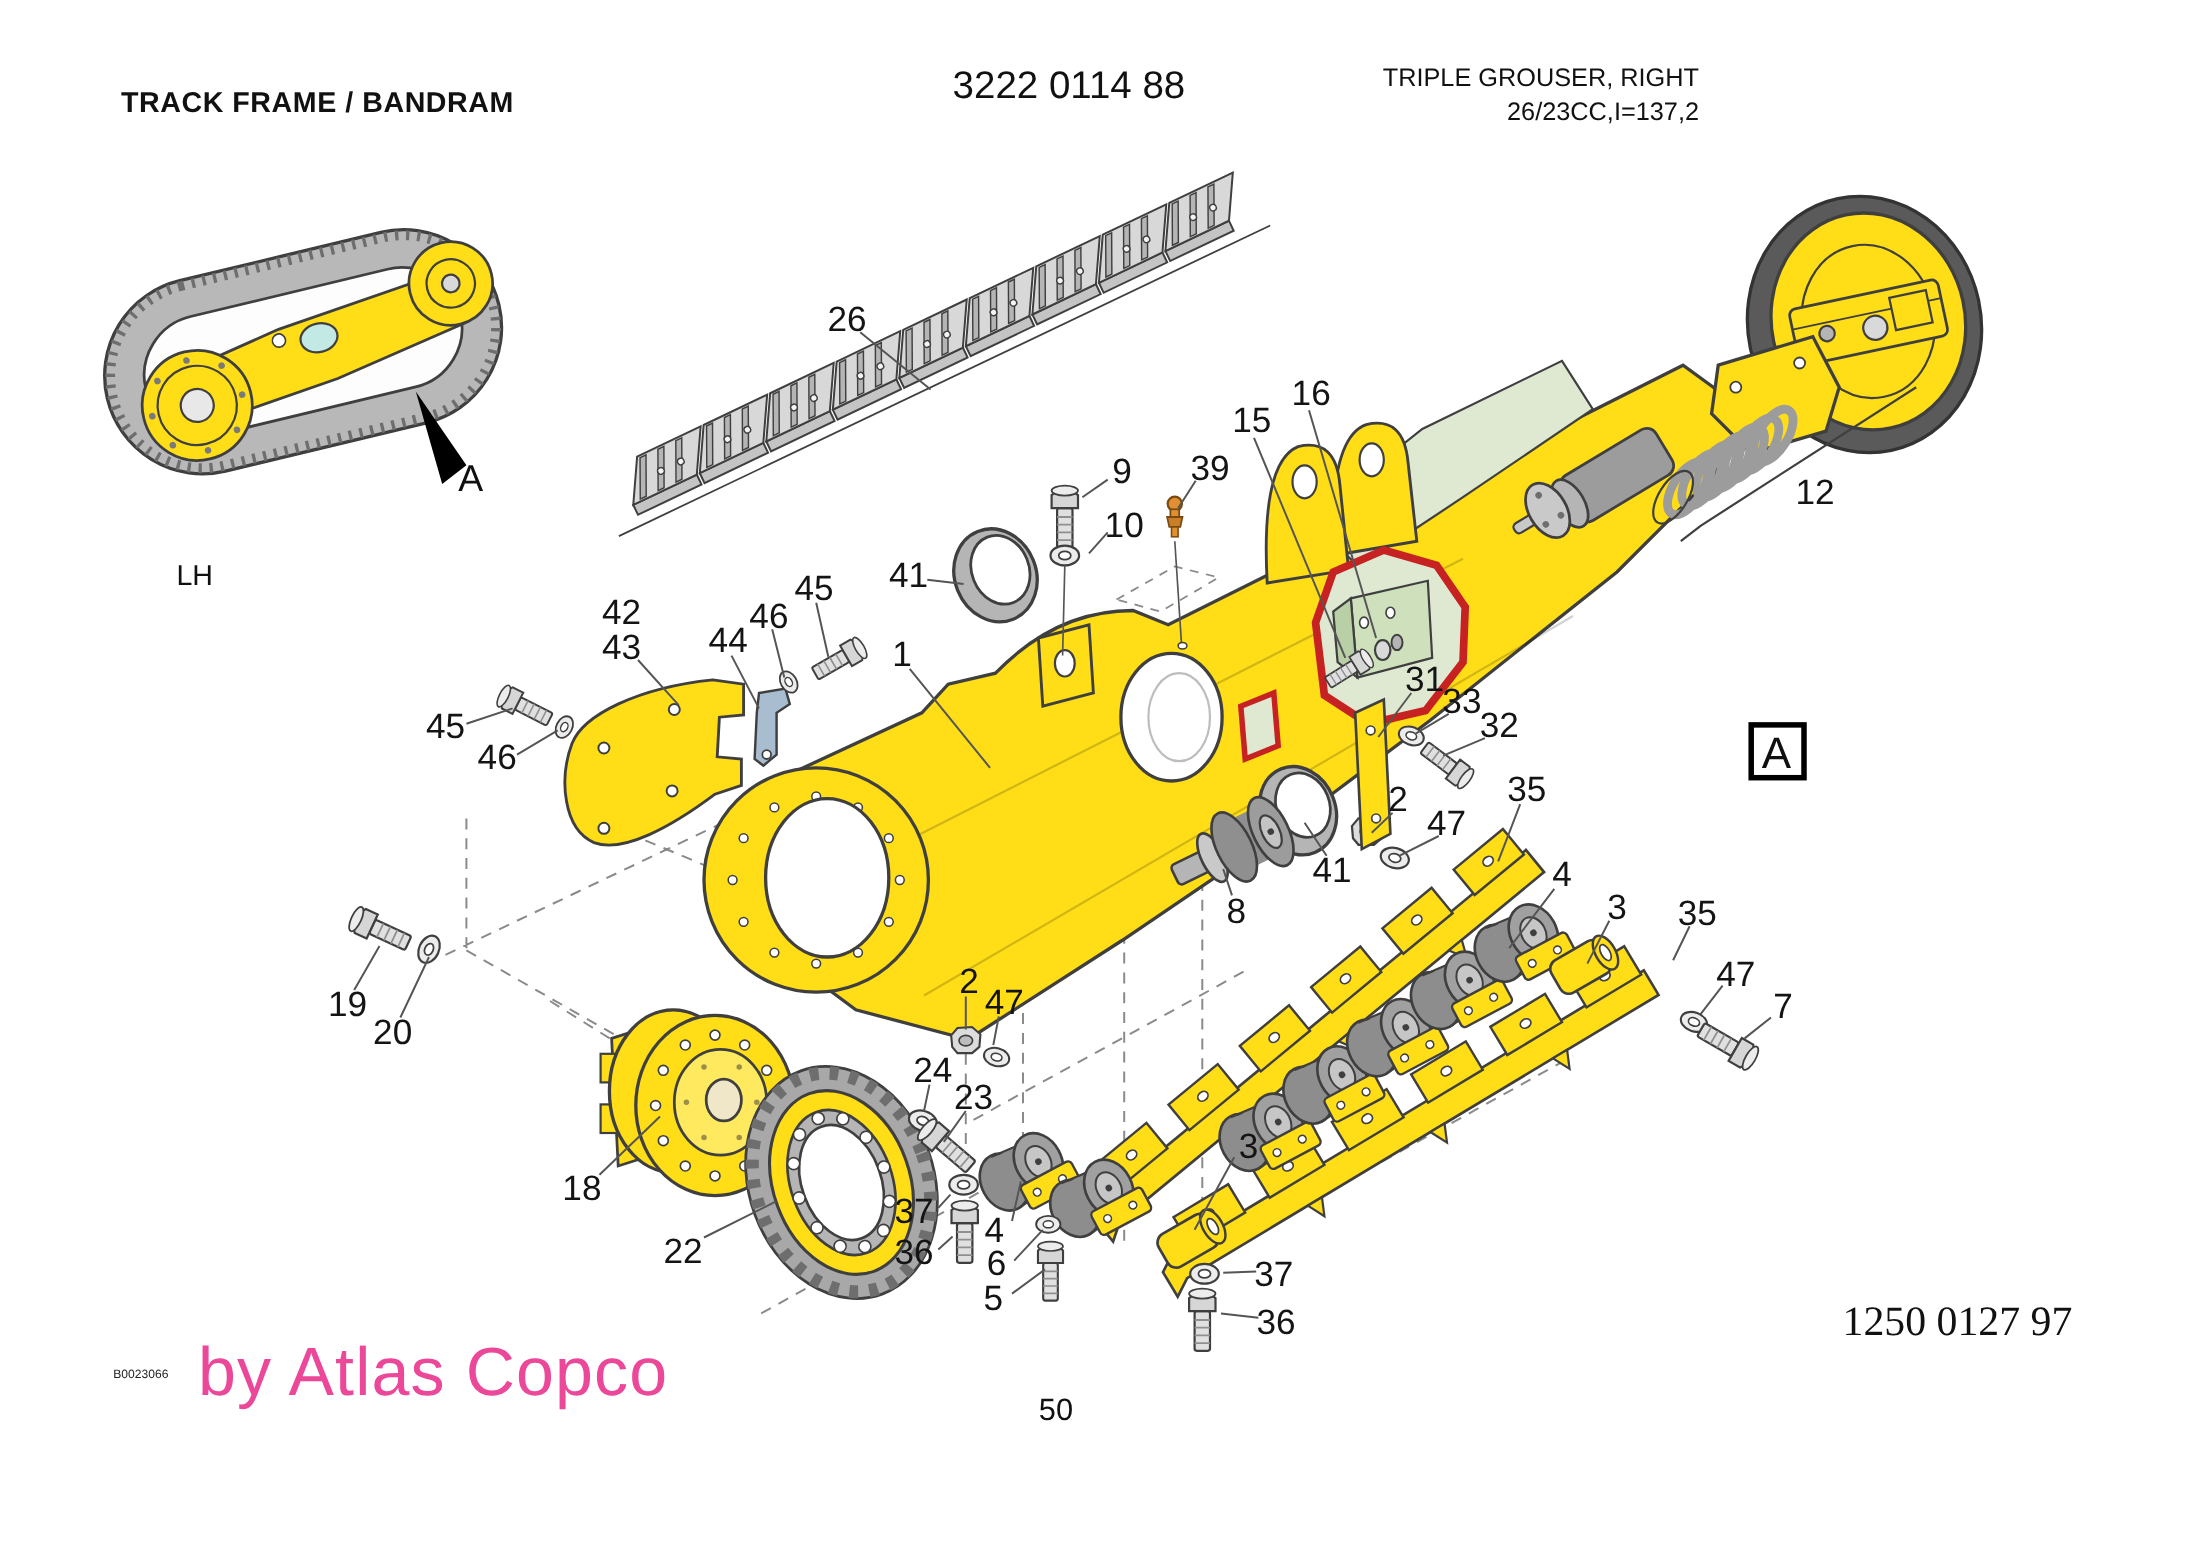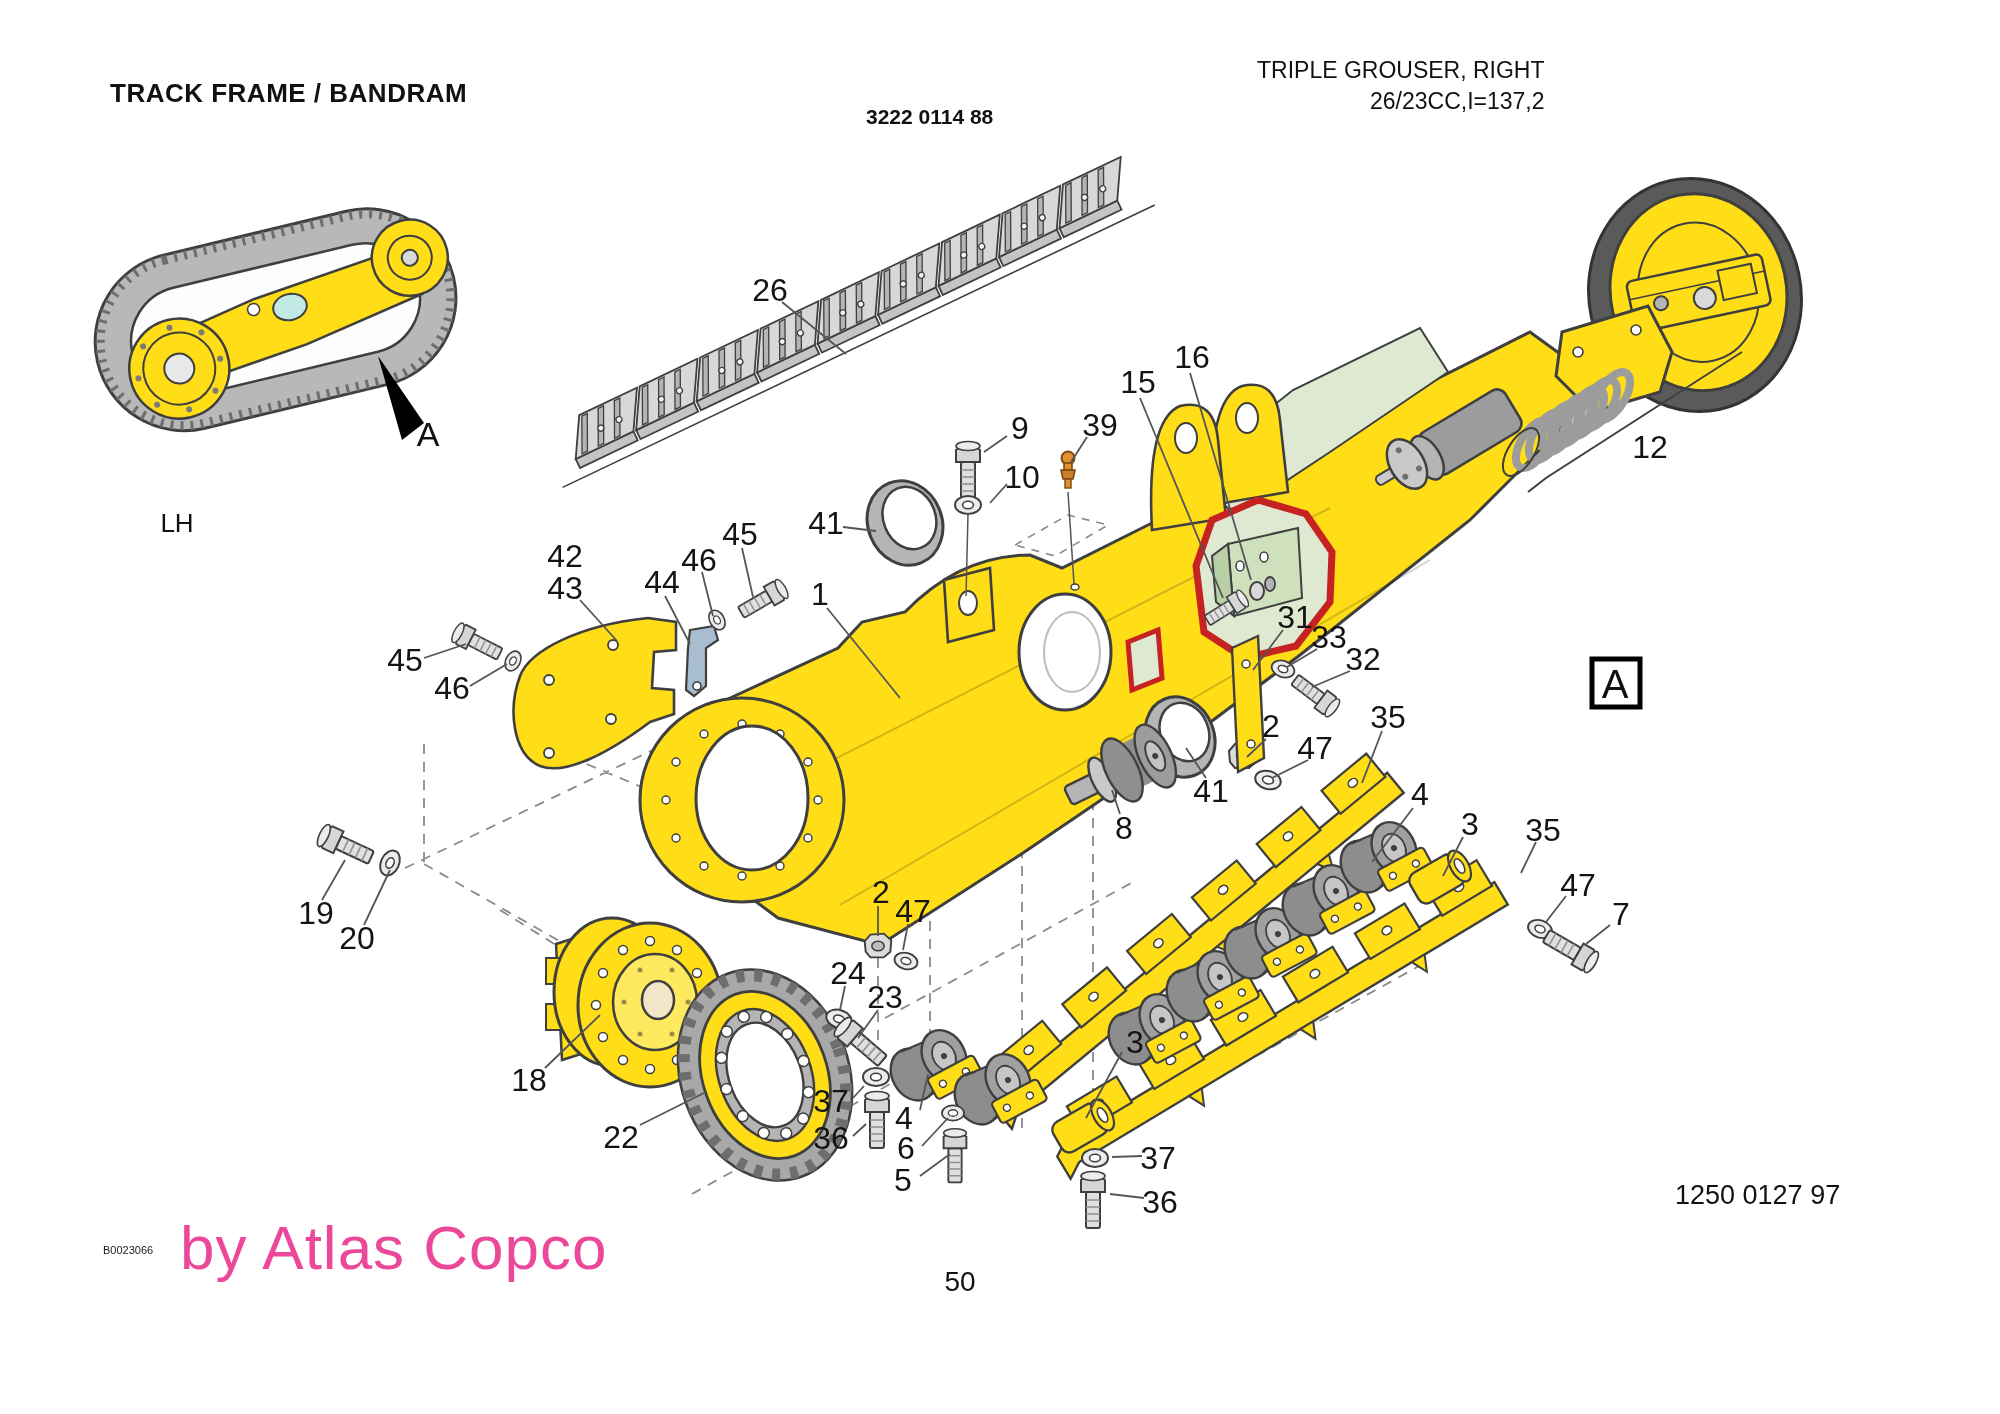--- a/index.html
+++ b/index.html
@@ -1,23 +1,23 @@
 <!DOCTYPE html>
 <html><head>
 <meta charset="utf-8">
 <style>
   html,body{margin:0;padding:0;background:#ffffff;}
   body{width:2000px;height:1414px;position:relative;font-family:"Liberation Sans",sans-serif;color:#111;overflow:hidden;}
   .abs{position:absolute;white-space:nowrap;}
   .title{font-size:26px;font-weight:bold;letter-spacing:.5px;margin-top:20px;}
-  .partno{font-size:21px;font-weight:bold;margin-top:47px;}
+  .partno{font-size:35px;font-weight:normal;}
   .desc{font-size:23px;line-height:31px;text-align:right;}
   .imgcode{font-size:11px;color:#222;}
   .brand{font-size:62px;color:#ec4899;letter-spacing:1px;}
-  .docno{font-size:27px;}
+  .docno{font-size:38px;font-family:Liberation Serif, serif;}
   .pageno{font-size:28px;}
   svg text.callout{font-size:32px;fill:#141414;font-family:"Liberation Sans",sans-serif;}
   svg text.marker{font-size:34px;fill:#101010;font-family:"Liberation Sans",sans-serif;}
   svg text.boxmark{font-size:40px;fill:#101010;font-family:"Liberation Sans",sans-serif;}
 </style>
 </head>
 <body>
 
 <div class="abs title" style="left:110px;top:58px;">TRACK FRAME / BANDRAM</div>
 <div class="abs partno" style="left:866px;top:58px;">3222 0114 88</div>

